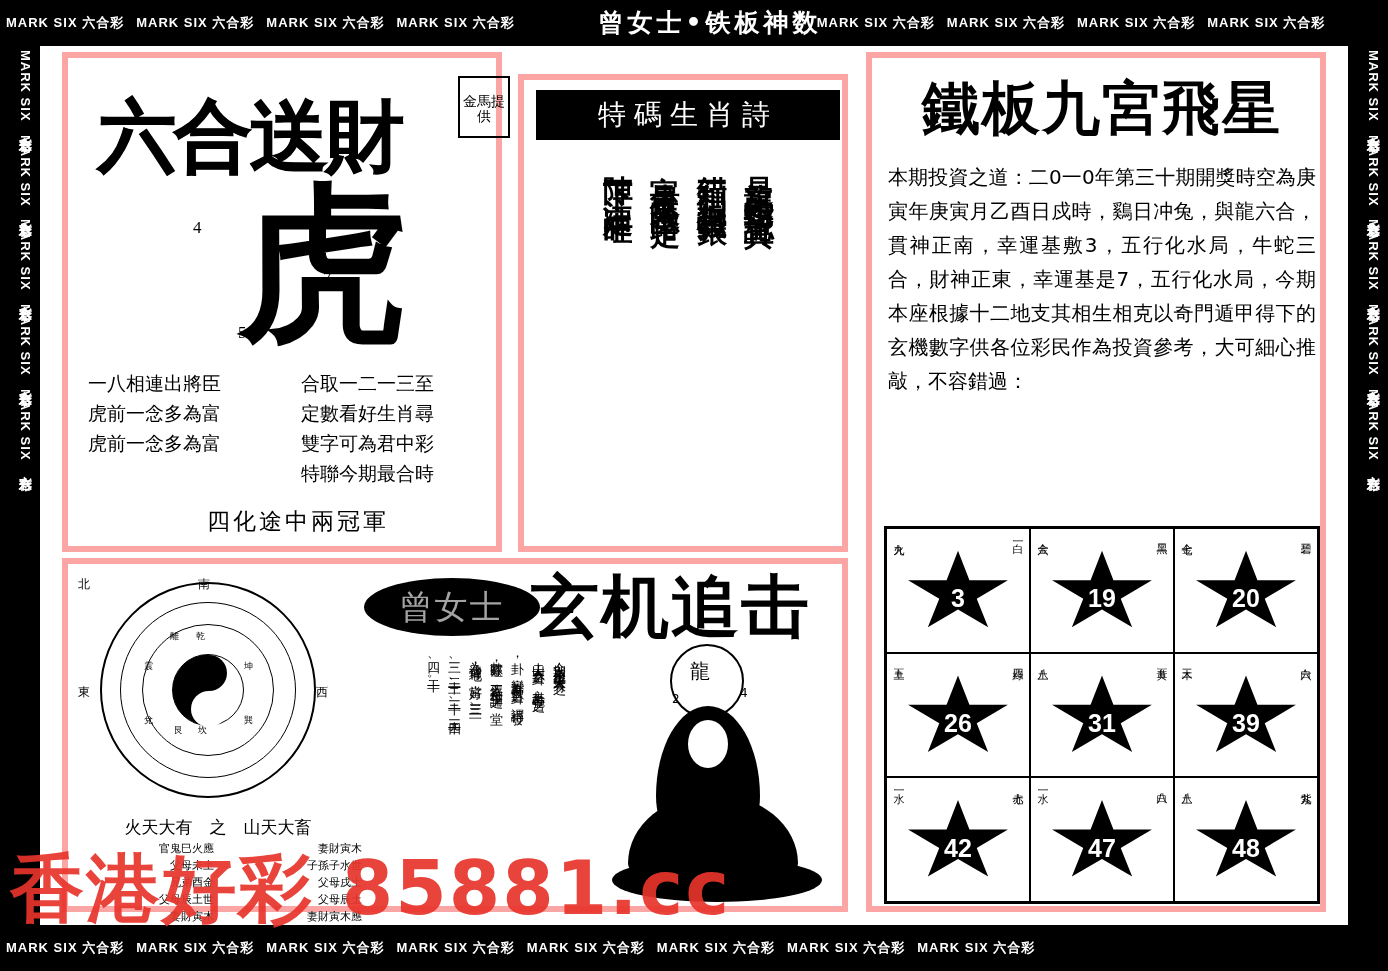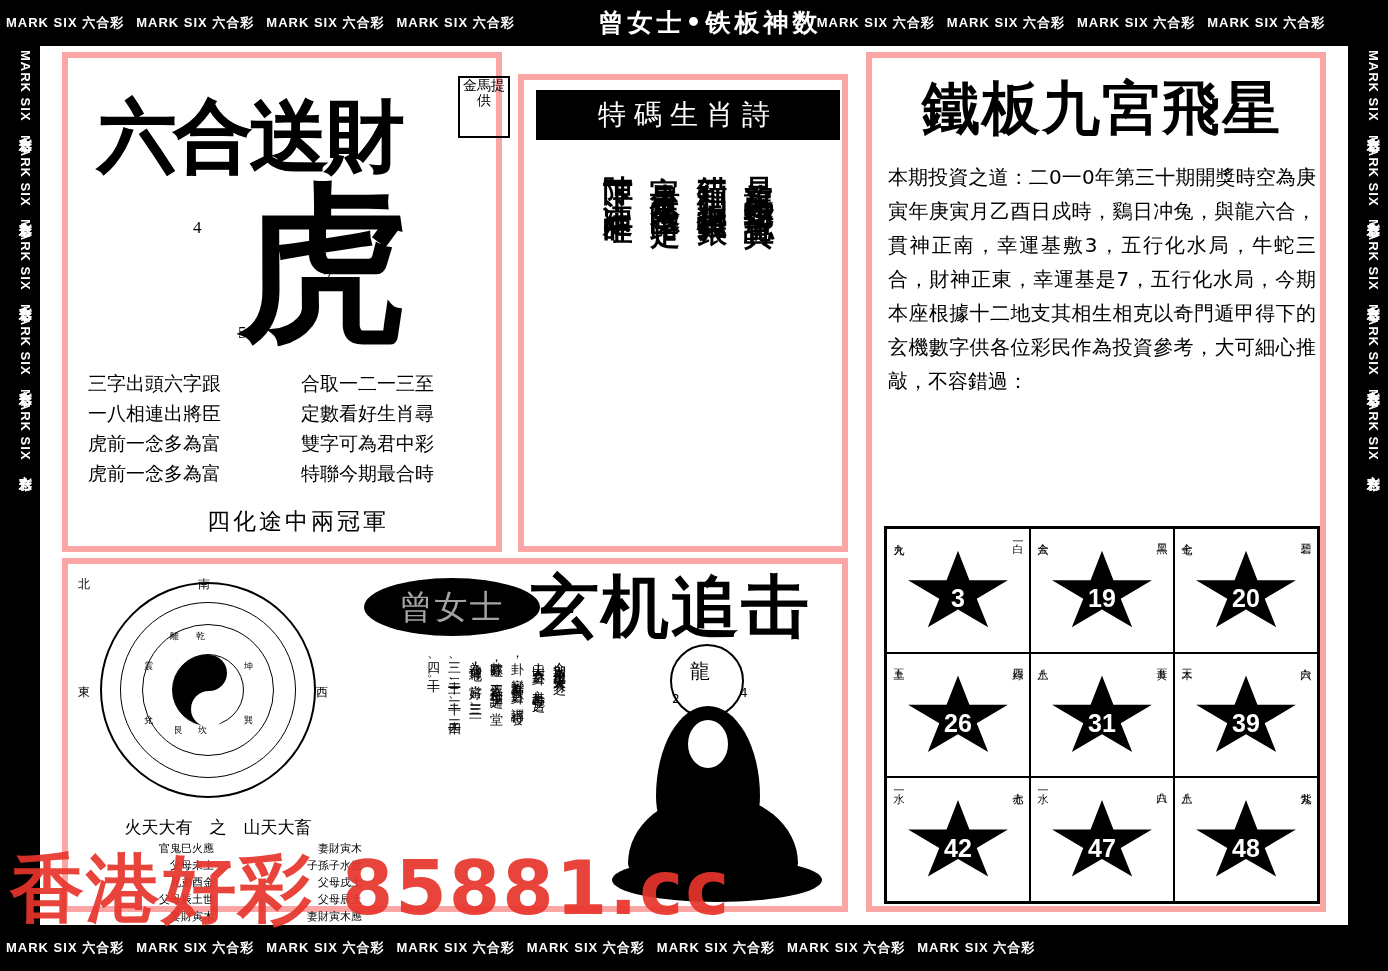--- a/index.html
+++ b/index.html
@@ -52,21 +52,21 @@
   .poster { left:22px; top:6px; width:440px; height:500px; }
   .poster-title {
     position:absolute; left:30px; top:24px; width:360px; height:110px;
     font-size:78px; font-weight:bold; color:#000; letter-spacing:-2px;
     font-family:"DejaVu Sans", sans-serif; line-height:108px;
     -webkit-text-stroke:1px #000;
   }
   .stamp {
     position:absolute; left:390px; top:18px; width:52px; height:62px;
     border:2px solid #000; font-size:14px; line-height:15px; text-align:center;
-    padding-top:0; font-family:"DejaVu Sans", sans-serif;
+    padding-top:16px; font-family:"DejaVu Sans", sans-serif;
   }
   .big-tiger {
     position:absolute; left:170px; top:120px; font-size:170px; font-weight:bold;
     font-family:"DejaVu Serif", serif; color:#000; line-height:170px;
   }
   .num-float { position:absolute; font-size:17px; font-family:"Liberation Serif", serif; }
   .n4 { left:125px; top:160px; }
   .n7 { left:255px; top:210px; }
   .n5 { left:170px; top:265px; }
 
@@ -269,21 +269,20 @@
     <div class="panel poster">
       <div class="poster-title">六合送財</div>
       <div class="stamp">金馬提供</div>
       <div class="big-tiger">虎</div>
       <div class="num-float n4">4</div>
       <div class="num-float n7">7</div>
       <div class="num-float n5">5</div>
 
       <div class="poem-cols">
         <div class="col">
-          <div>三字出頭六字跟</div>
           <div>一八相連出將臣</div>
           <div>虎前一念多為富</div>
           <div>虎前一念多為富</div>
         </div>
         <div class="col">
           <div>合取一二一三至</div>
           <div>定數看好生肖尋</div>
           <div>雙字可為君中彩</div>
           <div>特聯今期最合時</div>
         </div>

